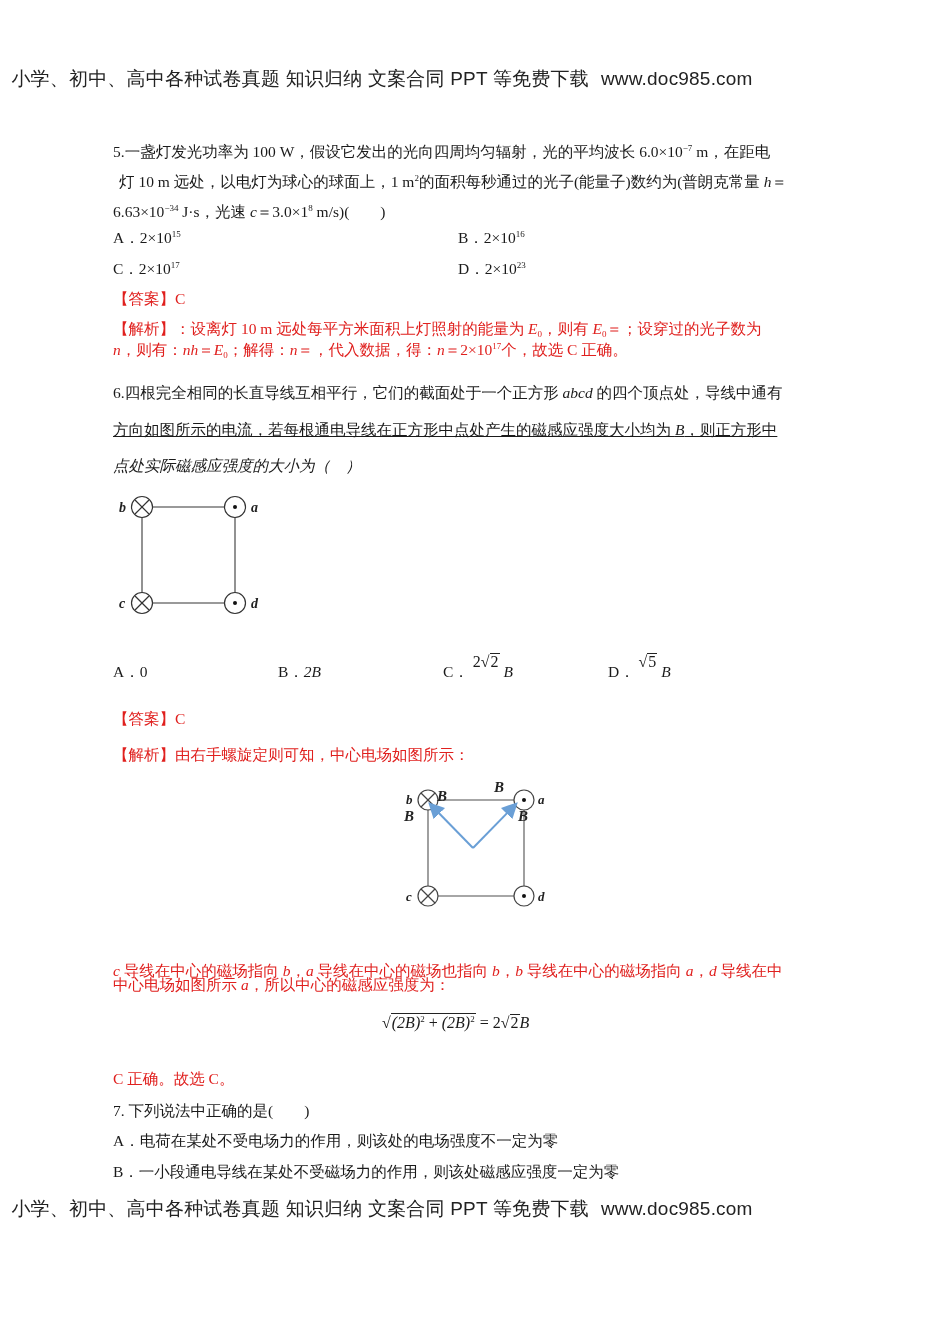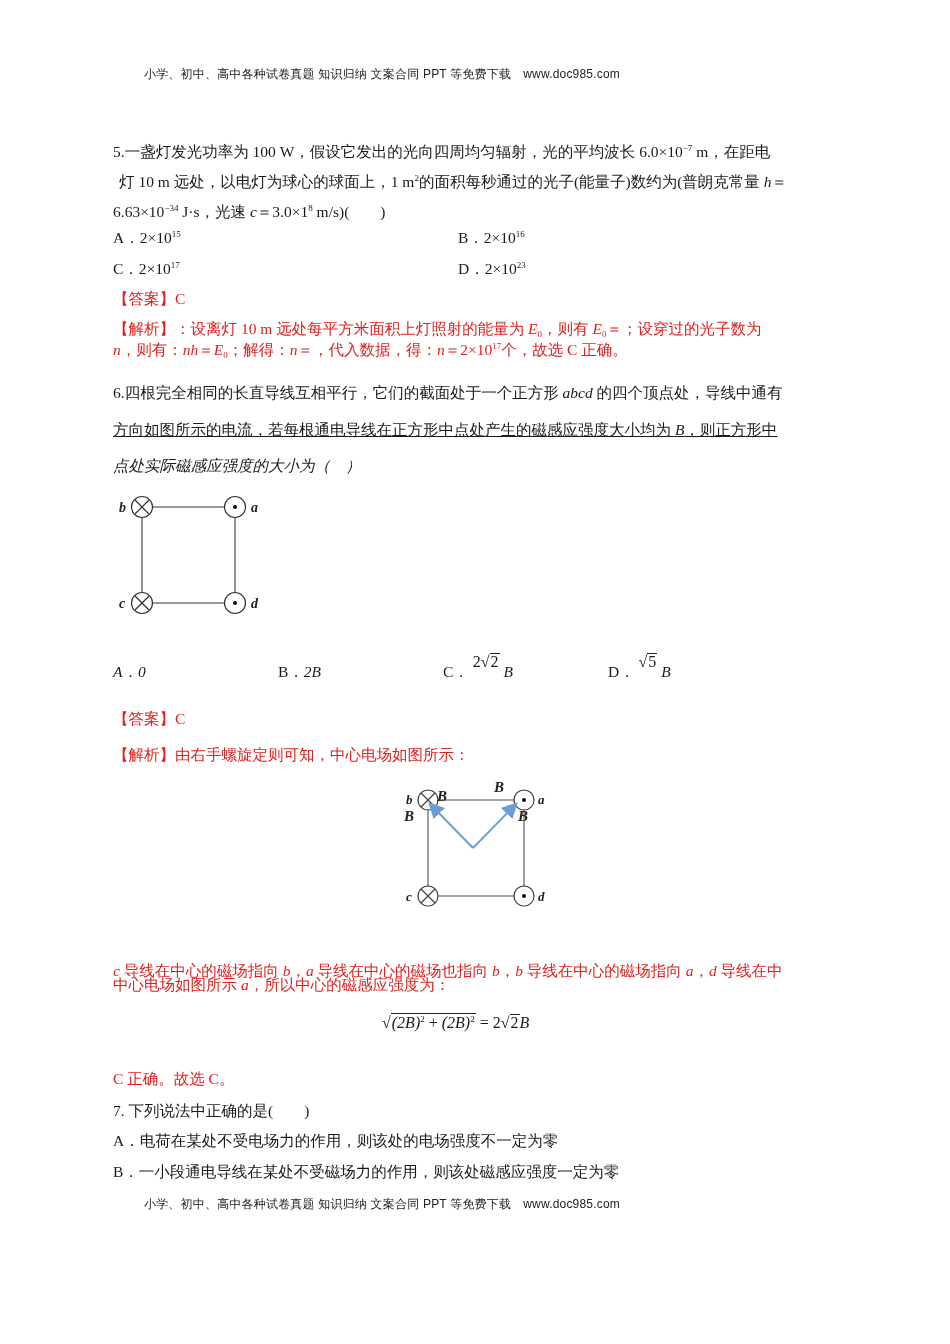--- a/index.html
+++ b/index.html
@@ -1,20 +1,20 @@
 <!DOCTYPE html>
 <html><head>
 <meta charset="utf-8">
 <style>
   html, body { margin: 0; padding: 0; background: #ffffff; }
   body { width: 950px; height: 1344px; position: relative; overflow: hidden;
          font-family: "Liberation Serif", "DejaVu Serif", serif; color: #1a1a1a; }
   .abs { position: absolute; }
   .hdr { left: 0; width: 764px; text-align: center; font-family: "Liberation Sans", "DejaVu Sans", sans-serif;
-         font-size: 12px; color: #222; letter-spacing: 0.2px; }
+         font-size: 19px; color: #222; letter-spacing: 0.2px; }
   .hdr .url { margin-left: 12px; }
   .line { left: 113px; font-size: 15.5px; white-space: nowrap; line-height: 20px; }
   .red { color: #e0201e; }
   sup { font-size: 9px; vertical-align: 6px; line-height: 0; }
   sub { font-size: 9px; vertical-align: -3px; line-height: 0; }
   i.v { font-style: italic; }
   .opt { font-size: 15.5px; white-space: nowrap; }
   .math { font-family: "Liberation Serif", "DejaVu Serif", serif; font-size: 16px; }
   .sq { display: inline-block; border-top: 1px solid #222; padding: 0 1px; line-height: 16px; }
   svg text { font-family: "Liberation Serif", "DejaVu Serif", serif; font-style: italic; font-weight: bold; }
@@ -81,21 +81,21 @@
   <g>
     <circle cx="130" cy="118" r="10.5" fill="#fff" stroke="#333" stroke-width="1.2"></circle>
     <circle cx="130" cy="118" r="2" fill="#111"></circle>
   </g>
   <text x="14" y="27" font-size="14" fill="#222">b</text>
   <text x="146" y="27" font-size="14" fill="#222">a</text>
   <text x="14" y="123" font-size="14" fill="#222">c</text>
   <text x="146" y="123" font-size="14" fill="#222">d</text>
 </svg>
 
-<div class="abs opt" style="left:113px; top:662px;font-style:italic;">A．0</div>
+<div class="abs opt" style="left:113px; top:662px;">A．0</div>
 <div class="abs opt" style="left:278px; top:662px;"><span>B．</span><i class="v">2B</i></div>
 <div class="abs opt" style="left:443px; top:652px;">
   <span style="position:relative; top:10px;">C．</span>
   <span class="math">2</span><span class="math">√</span><span class="math sq">2</span>
   <i class="v" style="position:relative; top:10px;">B</i>
 </div>
 <div class="abs opt" style="left:608px; top:652px;">
   <span style="position:relative; top:10px;">D．</span>
   <span class="math">√</span><span class="math sq">5</span>
   <i class="v" style="position:relative; top:10px;">B</i>

